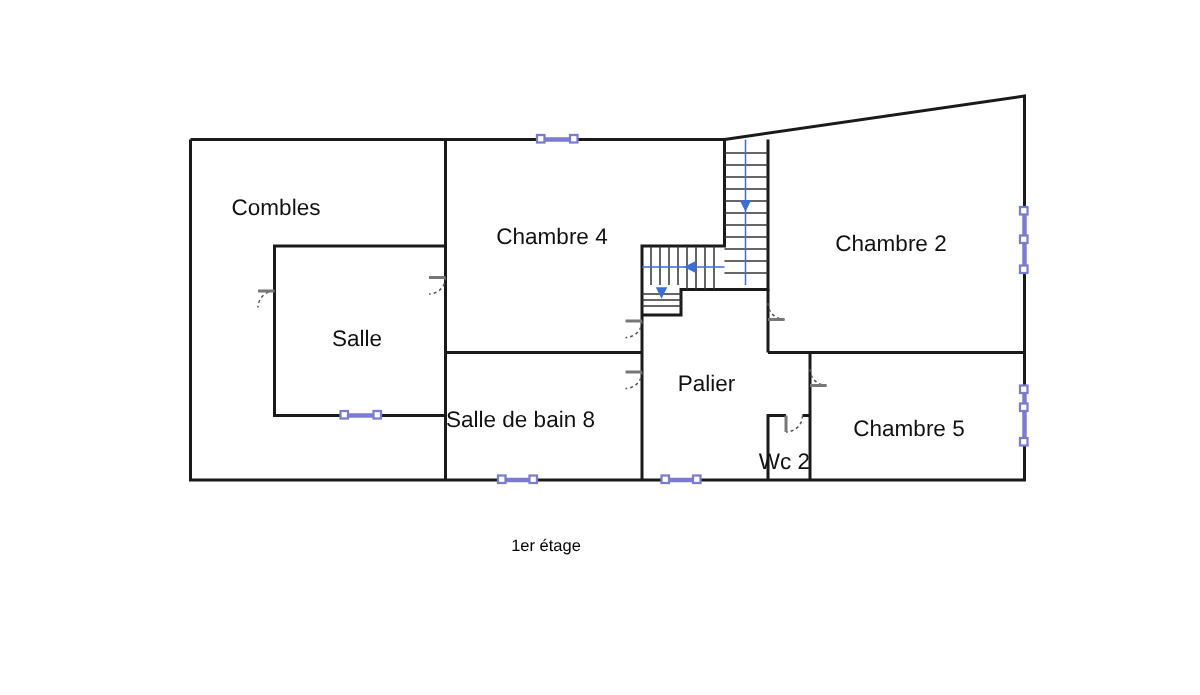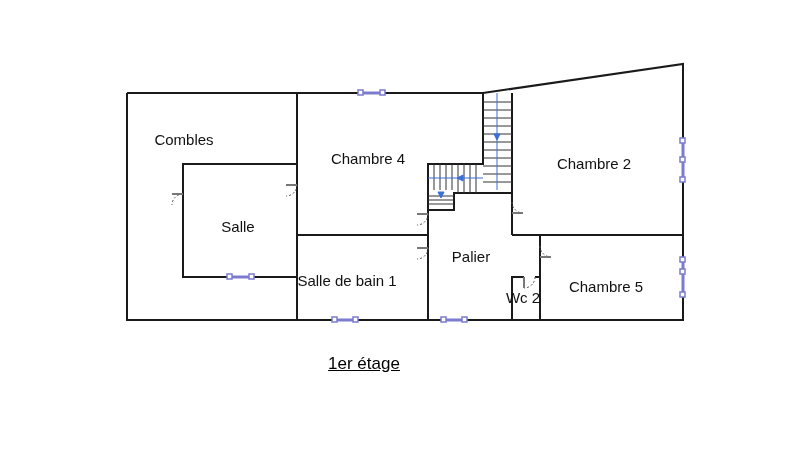--- a/index.html
+++ b/index.html
@@ -1,19 +1,19 @@
 <!DOCTYPE html>
 <html><head>
 <meta charset="utf-8">
 <style>
   html, body { margin: 0; padding: 0; background: #ffffff; }
   body { width: 800px; height: 463px; position: relative; overflow: hidden; font-family: "Liberation Sans", sans-serif; }
   svg { position: absolute; left: 0; top: 0; }
   .room-label { position: absolute; font-size: 15px; color: #111; white-space: nowrap; transform: translate(-50%, -50%); }
-  .floor-title { position: absolute; font-size: 17px; color: #000; white-space: nowrap; transform: translate(-50%, -50%); text-decoration: underline; }
+  .floor-title { position: absolute; font-size: 11px; color: #000; white-space: nowrap; transform: translate(-50%, -50%); }
 </style>
 </head>
 <body>
 
 <svg width="800" height="463" viewBox="0 0 800 463">
   <g stroke="#1a1a1a" stroke-width="2" fill="none">
 
     <polyline points="127,93 483,93 683,64 683,320 127,320 127,93"></polyline>
 
     <line x1="297" y1="93" x2="297" y2="320"></line>
@@ -109,17 +109,17 @@
       <rect x="680" y="269" width="5" height="5"></rect>
       <rect x="680" y="292" width="5" height="5"></rect>
   </g>
 </svg>
 
 <div class="room-label" style="left:184px;top:139px">Combles</div>
 <div class="room-label" style="left:368px;top:158px">Chambre 4</div>
 <div class="room-label" style="left:594px;top:163px">Chambre 2</div>
 <div class="room-label" style="left:238px;top:226px">Salle</div>
 <div class="room-label" style="left:471px;top:256px">Palier</div>
-<div class="room-label" style="left:347px;top:280px">Salle de bain 1</div>
+<div class="room-label" style="left:347px;top:280px">Salle de bain 8</div>
 <div class="room-label" style="left:606px;top:286px">Chambre 5</div>
-<div class="room-label" style="left:523px;top:297px">Wc 2</div>
+<div class="room-label" style="left:523px;top:308px">Wc 2</div>
 
 <div class="floor-title" style="left:364px;top:364px">1er étage</div>
 
 </body></html>

